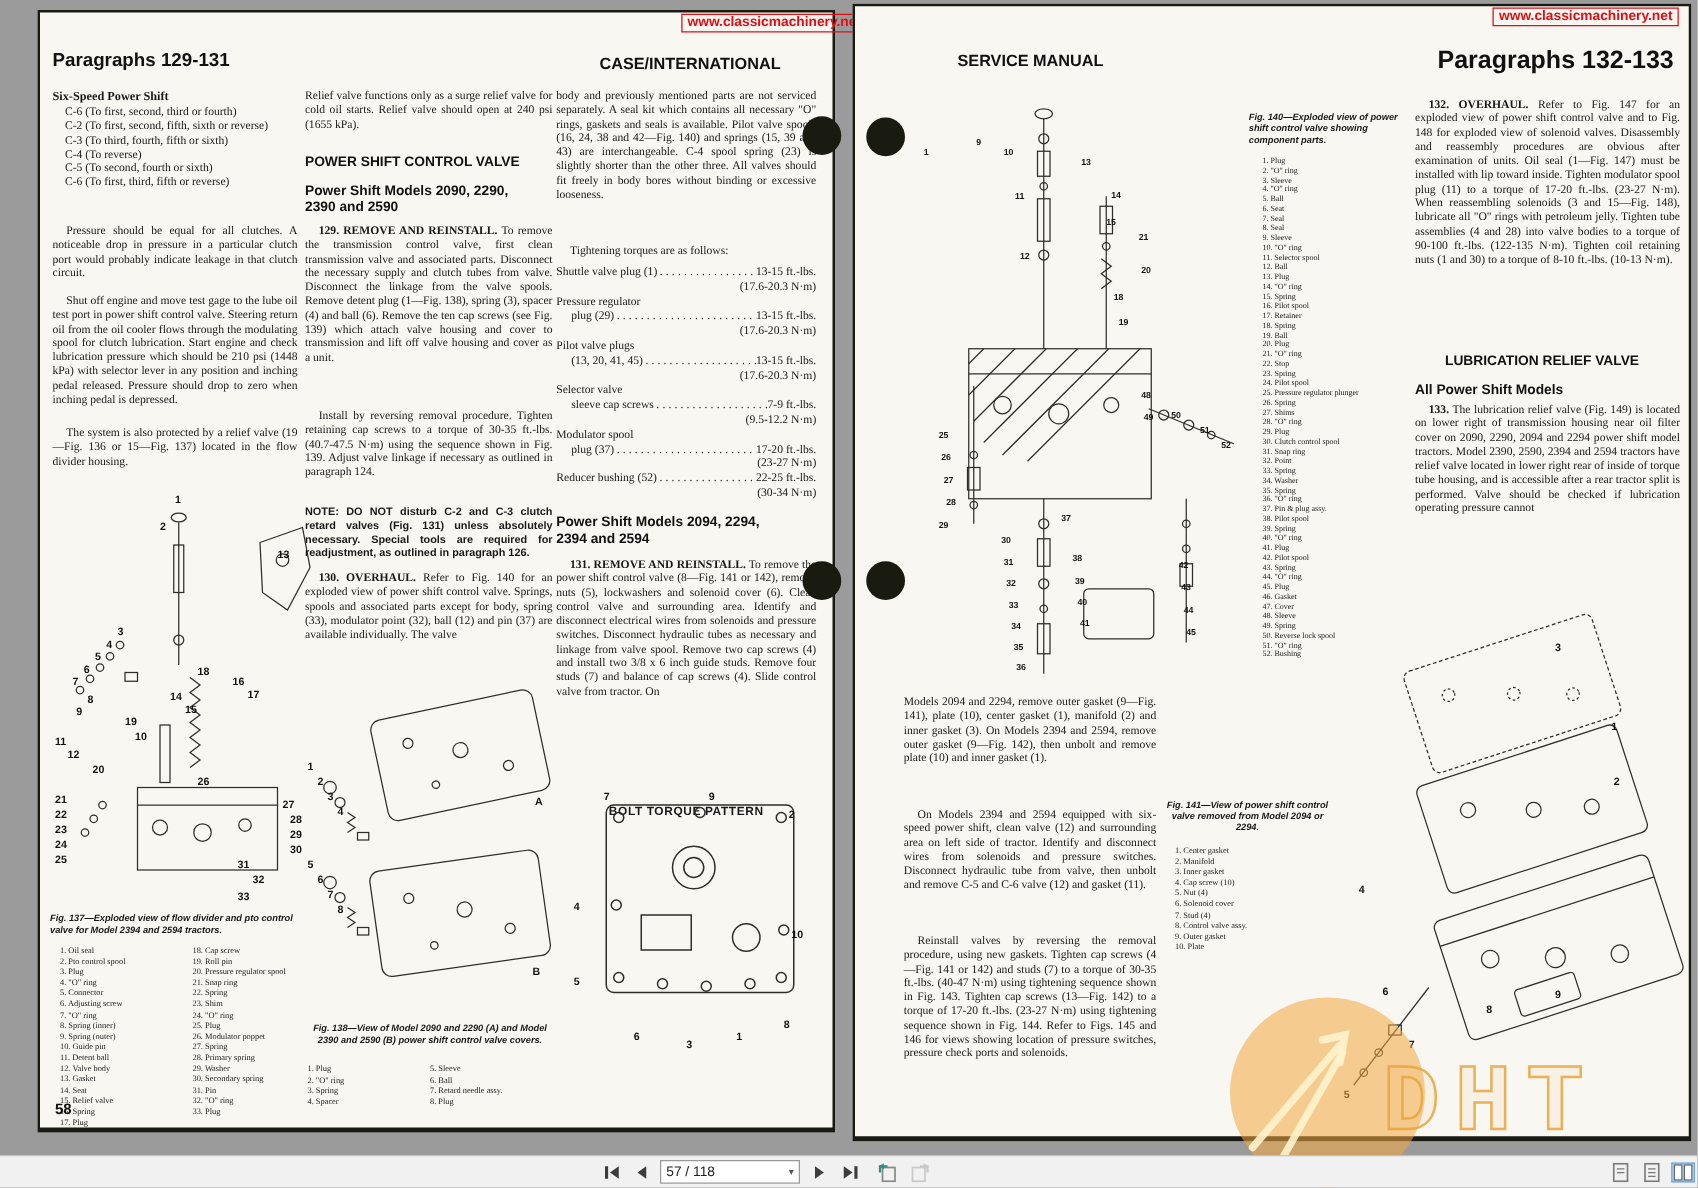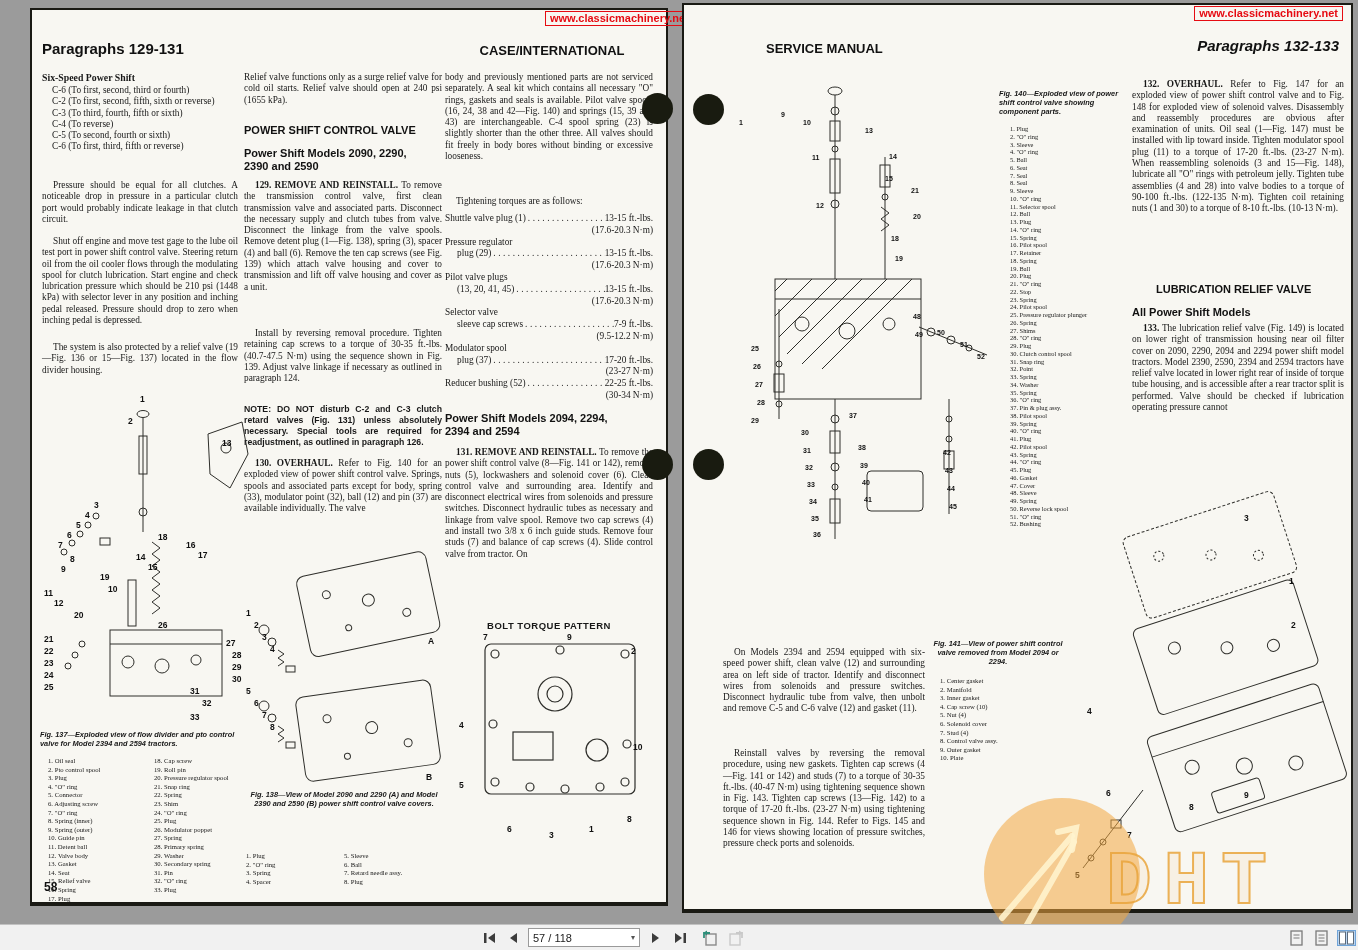--- a/index.html
+++ b/index.html
@@ -45,21 +45,21 @@
   #page-box .caret{margin-left:auto;font-size:8px;color:#555;}
   .mini-icon{position:absolute;top:5px;width:17px;height:16px;}
   
   #wm-circle{position:absolute;left:984px;top:798px;width:156px;height:152px;border-radius:50%;
              background:rgba(243,167,64,0.55);}
   #wm-dht{position:absolute;left:1106px;top:840px;font-family:Liberation Mono, monospace;font-weight:bold;
           font-size:76px;letter-spacing:12px;color:rgba(245,190,110,0.10);
           -webkit-text-stroke:2px rgba(233,164,60,0.85);}
   #wm-tag{position:absolute;left:1096px;top:925px;font-family:"DejaVu Sans Mono",monospace;
           font-size:20px;letter-spacing:2px;color:rgba(231,160,72,0.95);}
-  .seq-label{font-family:"Liberation Sans",sans-serif;font-weight:bold;font-size:9.5px;letter-spacing:0.5px;text-align:center;}
+  .seq-label{font-family:"Liberation Sans",sans-serif;font-weight:bold;font-size:9.5px;letter-spacing:0.5px;text-align:center;margin-top:24px;}
 </style>
 </head>
 <body>
 
 <div class="stage">
 
   <div class="page" id="left-page">
     <div class="page-url" style="left:513px;top:1px;">www.classicmachinery.net</div>
     <div class="hdr" style="left:10px;top:30px;font-size:15px;">Paragraphs 129-131</div>
     <div class="hdr" style="left:400px;top:33px;width:240px;text-align:center;font-size:13px;">CASE/INTERNATIONAL</div>
@@ -217,21 +217,21 @@
         <span class="callout" style="left: 10px; top: 82px;">2</span>
         <span class="callout" style="left: 18px; top: 94px;">3</span>
         <span class="callout" style="left: 26px; top: 106px;">4</span>
         <span class="callout" style="left: 2px; top: 148px;">5</span>
         <span class="callout" style="left: 10px; top: 160px;">6</span>
         <span class="callout" style="left: 18px; top: 172px;">7</span>
         <span class="callout" style="left: 26px; top: 184px;">8</span>
         <span class="callout" style="left: 184px; top: 98px;">A</span>
         <span class="callout" style="left: 182px; top: 234px;">B</span>
       </div>
-    <div class="abs cap" style="left:210px;top:780px;width:204px;">Fig. 138—View of Model 2090 and 2290 (A) and Model 2390 and 2590 (B) power shift control valve covers.</div>
+    <div class="abs cap" style="left:210px;top:808px;width:204px;">Fig. 138—View of Model 2090 and 2290 (A) and Model 2390 and 2590 (B) power shift control valve covers.</div>
     <div class="abs plist" style="left:214px;top:842px;width:92px;">
         <div class="li">1. Plug</div>
         <div class="li">2. "O" ring</div>
         <div class="li">3. Spring</div>
         <div class="li">4. Spacer</div>
       </div>
     <div class="abs plist" style="left:312px;top:842px;width:98px;">
         <div class="li">5. Sleeve</div>
         <div class="li">6. Ball</div>
         <div class="li">7. Retard needle assy.</div>
@@ -328,21 +328,21 @@
 
     <div class="pagenum" style="left:12px;top:870px;">58</div>
 
     <div class="hole" style="left:610px;top:83px;"></div>
     <div class="hole" style="left:610px;top:439px;"></div>
   </div>
 
   <div class="page" id="right-page">
     <div class="page-url" style="right:8px;top:1px;">www.classicmachinery.net</div>
     <div class="hdr" style="left:45px;top:36px;font-size:13px;margin-left:37px;">SERVICE MANUAL</div>
-    <div class="hdr" style="right:12px;top:32px;font-size:15px;font-style:italic;">Paragraphs 132-133</div>
+    <div class="hdr" style="right:12px;top:32px;font-size:20px;">Paragraphs 132-133</div>
 
     <div class="figbox" id="fig140" style="left:33px;top:64px;width:284px;height:498px;">
       <svg width="284" height="498" viewBox="0 0 284 498">
         <g stroke="#2e2e2a" fill="none" stroke-width="1">
           <ellipse cx="118" cy="22" rx="7" ry="4"></ellipse>
           <line x1="118" y1="26" x2="118" y2="210"></line>
           <circle cx="118" cy="42" r="4"></circle>
           <rect x="113" y="52" width="10" height="20"></rect>
           <circle cx="118" cy="80" r="3"></circle>
           <rect x="113" y="90" width="10" height="34"></rect>
@@ -516,20 +516,21 @@
         <span class="callout" style="left: 228px; top: 116px;">1</span>
         <span class="callout" style="left: 230px; top: 160px;">2</span>
         <span class="callout" style="left: 26px; top: 246px;">4</span>
         <span class="callout" style="left: 45px; top: 328px;">6</span>
         <span class="callout" style="left: 183px; top: 330px;">9</span>
         <span class="callout" style="left: 128px; top: 342px;">8</span>
         <span class="callout" style="left: 66px; top: 370px;">7</span>
         <span class="callout" style="left: 14px; top: 410px;">5</span>
       </div>
 
+    <div class="abs serif9" style="left:39px;top:552px;width:202px;">Models 2094 and 2294, remove outer gasket (9—Fig. 141), plate (10), center gasket (1), manifold (2) and inner gasket (3). On Models 2394 and 2594, remove outer gasket (9—Fig. 142), then unbolt and remove plate (10) and inner gasket (1).</div>
     <div class="abs serif9 ind" style="left:39px;top:642px;width:202px;">On Models 2394 and 2594 equipped with six-speed power shift, clean valve (12) and surrounding area on left side of tractor. Identify and disconnect wires from solenoids and pressure switches. Disconnect hydraulic tube from valve, then unbolt and remove C-5 and C-6 valve (12) and gasket (11).</div>
     <div class="abs serif9 ind" style="left:39px;top:743px;width:202px;">Reinstall valves by reversing the removal procedure, using new gaskets. Tighten cap screws (4—Fig. 141 or 142) and studs (7) to a torque of 30-35 ft.-lbs. (40-47 N·m) using tightening sequence shown in Fig. 143. Tighten cap screws (13—Fig. 142) to a torque of 17-20 ft.-lbs. (23-27 N·m) using tightening sequence shown in Fig. 144. Refer to Figs. 145 and 146 for views showing location of pressure switches, pressure check ports and solenoids.</div>
 
     <div class="abs cap" style="left:248px;top:634px;width:132px;">Fig. 141—View of power shift control valve removed from Model 2094 or 2294.</div>
     <div class="abs plist" style="left:256px;top:672px;width:122px;">
         <div class="li">1. Center gasket</div>
         <div class="li">2. Manifold</div>
         <div class="li">3. Inner gasket</div>
         <div class="li">4. Cap screw (10)</div>
         <div class="li">5. Nut (4)</div>

